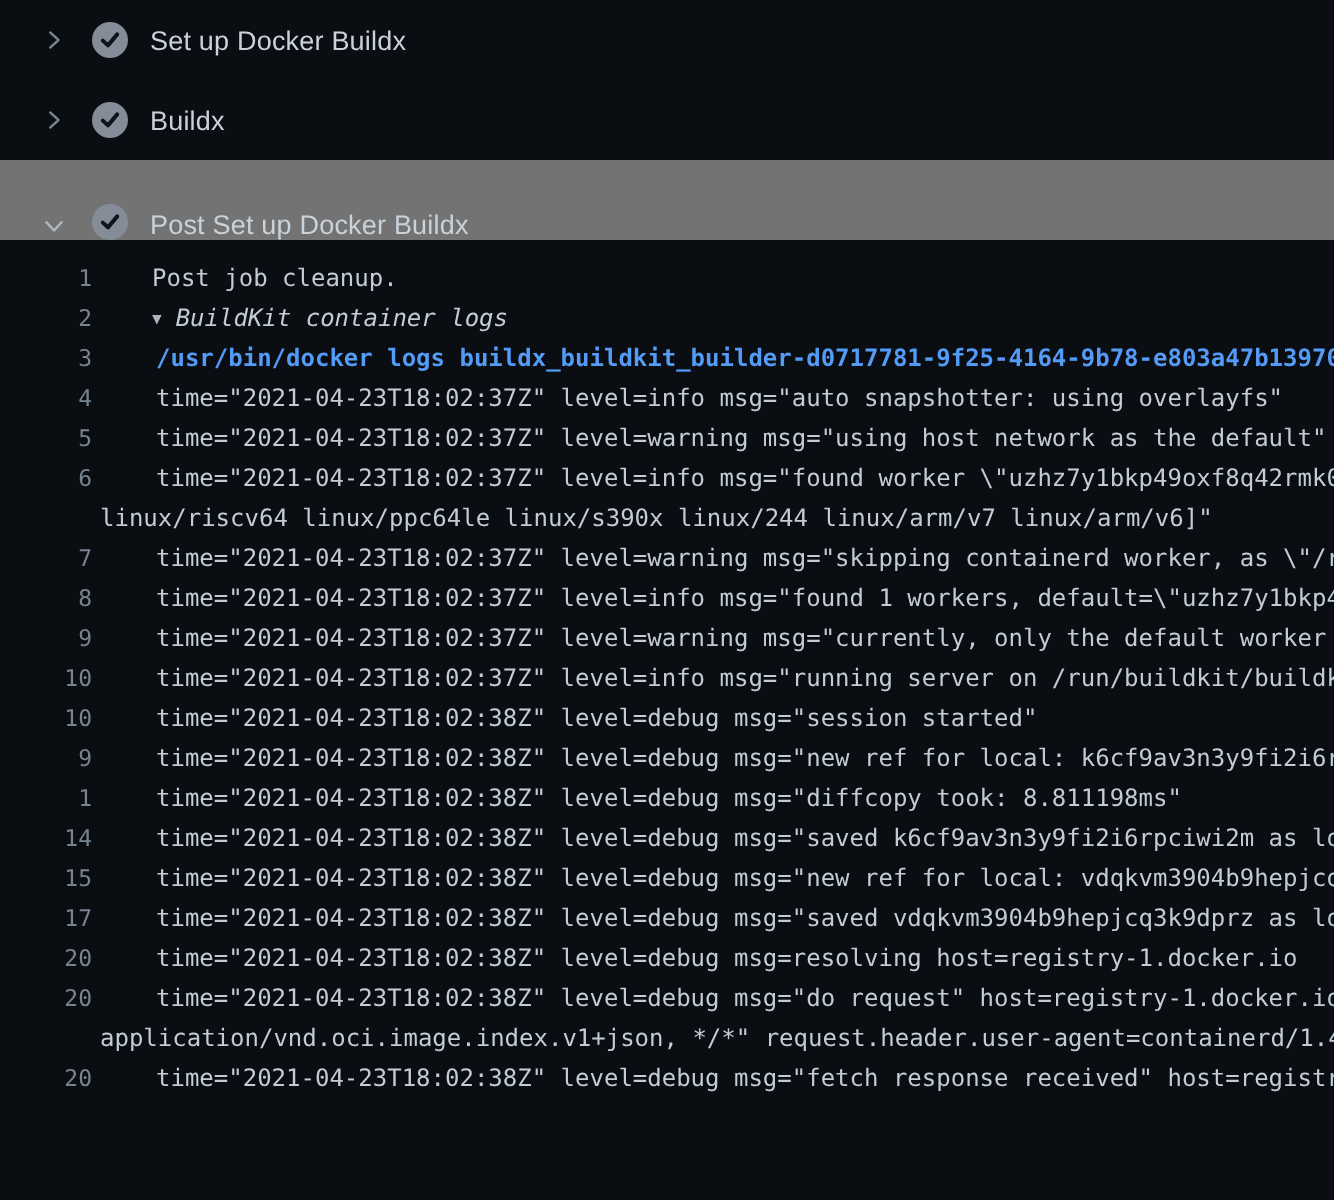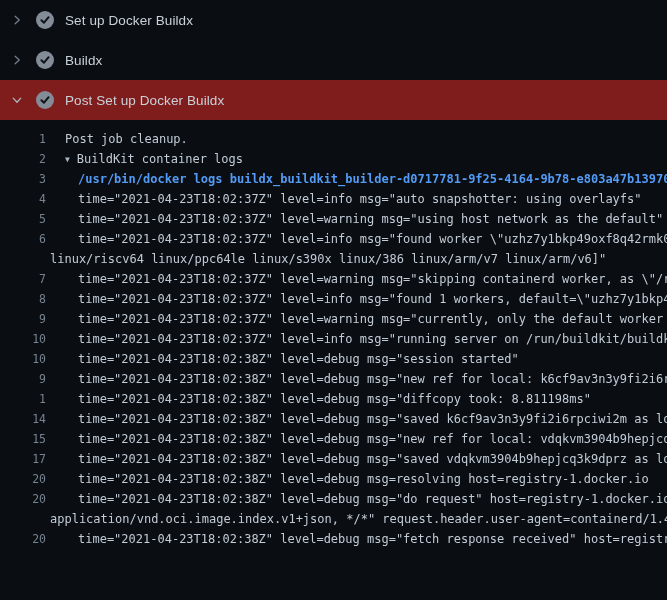--- a/index.html
+++ b/index.html
@@ -1,37 +1,37 @@
 <!DOCTYPE html>
 <html><head>
 <meta charset="utf-8">
 <style>
   * { margin:0; padding:0; box-sizing:border-box; }
   html,body { width:667px; height:600px; overflow:hidden; }
   body { background:#0a0d12; font-family:"Liberation Sans", sans-serif; }
   .viewer { width:667px; height:600px; overflow:hidden; position:relative; }
 
   
-  .step-row { height:40px; display:flex; align-items:center; padding-left:10px; cursor:pointer; }
-  .step-row.expanded { background:#7f1d1d; }
+  .step-row { height:40px; display:flex; align-items:center; padding-left:20px; cursor:pointer; }
+  .step-row.expanded { background:#737373;align-items:flex-end; }
   .chev { width:14px; height:14px; display:flex; align-items:center; justify-content:center; flex:none; }
   .status { margin-left:12px; width:18px; height:18px; flex:none; }
   .step-title { margin-left:11px; font-size:13.5px; font-weight:500; color:#c9d1d9; letter-spacing:.1px; }
 
   
   .log { padding-top:9px; font-family:"DejaVu Sans Mono","Liberation Mono",monospace; font-size:12px; color:#c2ccd6; }
   .row { display:flex; height:20px; line-height:20px; white-space:pre; }
   .num { width:46px; flex:none; text-align:right; color:#768390; text-decoration:none; font-size:11.5px; line-height:20px; }
   .txt { flex:none; }
-  .ind-0 .txt { margin-left:19px; }
+  .ind-0 .txt { margin-left:30px; }
   .ind-1 .txt { margin-left:32px; }
   .wrap .txt { margin-left:4px; }
   .txt.cmd { color:#539bf5; font-weight:700; }
   .marker { display:inline-block; font-size:8px; color:#aab4be; transform:translateY(-1px); margin-right:7px; }
-  .grp { cursor:pointer; }
+  .grp { cursor:pointer;font-style:italic; }
 </style>
 </head>
 <body>
 
 <div class="viewer">
   <div id="steps">
       <div class="step-row">
         <span class="chev">
     <svg width="12" height="12" viewBox="0 0 16 16">
             <path d="M5.5 3 L11 8 L5.5 13" fill="none" stroke="#768390" stroke-width="1.6" stroke-linecap="round" stroke-linejoin="round"></path>
@@ -74,21 +74,21 @@
         <span class="step-title">Post Set up Docker Buildx</span>
       </div>
     </div>
   <div class="log" id="log">
       <div class="row ind-0"><a class="num" href="#">1</a><span class="txt">Post job cleanup.</span></div>
       <div class="row ind-0"><a class="num" href="#">2</a><span class="txt grp"><span class="marker">▼</span><span>BuildKit container logs</span></span></div>
       <div class="row ind-1"><a class="num" href="#">3</a><span class="txt cmd">/usr/bin/docker logs buildx_buildkit_builder-d0717781-9f25-4164-9b78-e803a47b13970</span></div>
       <div class="row ind-1"><a class="num" href="#">4</a><span class="txt">time="2021-04-23T18:02:37Z" level=info msg="auto snapshotter: using overlayfs"</span></div>
       <div class="row ind-1"><a class="num" href="#">5</a><span class="txt">time="2021-04-23T18:02:37Z" level=warning msg="using host network as the default"</span></div>
       <div class="row ind-1"><a class="num" href="#">6</a><span class="txt">time="2021-04-23T18:02:37Z" level=info msg="found worker \"uzhz7y1bkp49oxf8q42rmk0xj</span></div>
-      <div class="row ind-0 wrap"><a class="num"></a><span class="txt">linux/riscv64 linux/ppc64le linux/s390x linux/386 linux/arm/v7 linux/arm/v6]"</span></div>
+      <div class="row ind-0 wrap"><a class="num"></a><span class="txt">linux/riscv64 linux/ppc64le linux/s390x linux/244 linux/arm/v7 linux/arm/v6]"</span></div>
       <div class="row ind-1"><a class="num" href="#">7</a><span class="txt">time="2021-04-23T18:02:37Z" level=warning msg="skipping containerd worker, as \"/run</span></div>
       <div class="row ind-1"><a class="num" href="#">8</a><span class="txt">time="2021-04-23T18:02:37Z" level=info msg="found 1 workers, default=\"uzhz7y1bkp49o</span></div>
       <div class="row ind-1"><a class="num" href="#">9</a><span class="txt">time="2021-04-23T18:02:37Z" level=warning msg="currently, only the default worker ca</span></div>
       <div class="row ind-1"><a class="num" href="#">10</a><span class="txt">time="2021-04-23T18:02:37Z" level=info msg="running server on /run/buildkit/buildkit</span></div>
       <div class="row ind-1"><a class="num" href="#">10</a><span class="txt">time="2021-04-23T18:02:38Z" level=debug msg="session started"</span></div>
       <div class="row ind-1"><a class="num" href="#">9</a><span class="txt">time="2021-04-23T18:02:38Z" level=debug msg="new ref for local: k6cf9av3n3y9fi2i6rpc</span></div>
       <div class="row ind-1"><a class="num" href="#">1</a><span class="txt">time="2021-04-23T18:02:38Z" level=debug msg="diffcopy took: 8.811198ms"</span></div>
       <div class="row ind-1"><a class="num" href="#">14</a><span class="txt">time="2021-04-23T18:02:38Z" level=debug msg="saved k6cf9av3n3y9fi2i6rpciwi2m as loca</span></div>
       <div class="row ind-1"><a class="num" href="#">15</a><span class="txt">time="2021-04-23T18:02:38Z" level=debug msg="new ref for local: vdqkvm3904b9hepjcq3k</span></div>
       <div class="row ind-1"><a class="num" href="#">17</a><span class="txt">time="2021-04-23T18:02:38Z" level=debug msg="saved vdqkvm3904b9hepjcq3k9dprz as loca</span></div>

